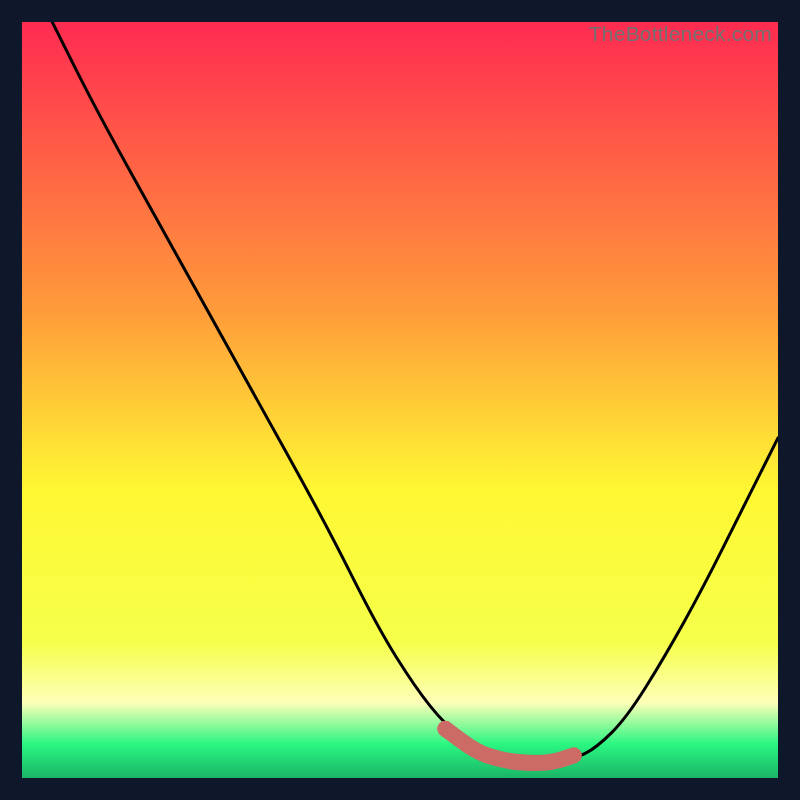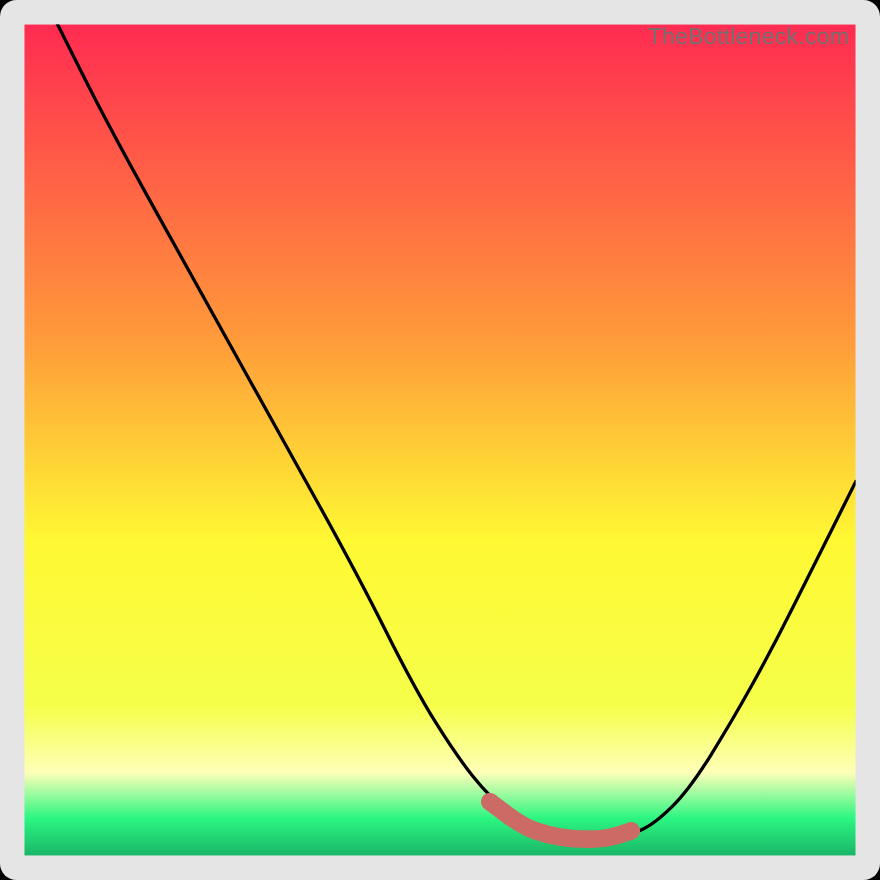--- a/index.html
+++ b/index.html
@@ -9,22 +9,21 @@
     height: 800px;
     background: #000;
     overflow: hidden;
   }
   .frame {
     position: absolute;
     left: 0;
     top: 0;
     width: 800px;
     height: 800px;
-    background: #e5e5e5;
-    border-radius: 15px;
+    background: #0f172a;
   }
   .plot {
     position: absolute;
     left: 22px;
     top: 22px;
     width: 756px;
     height: 756px;
     overflow: hidden;
   }
   .watermark {

